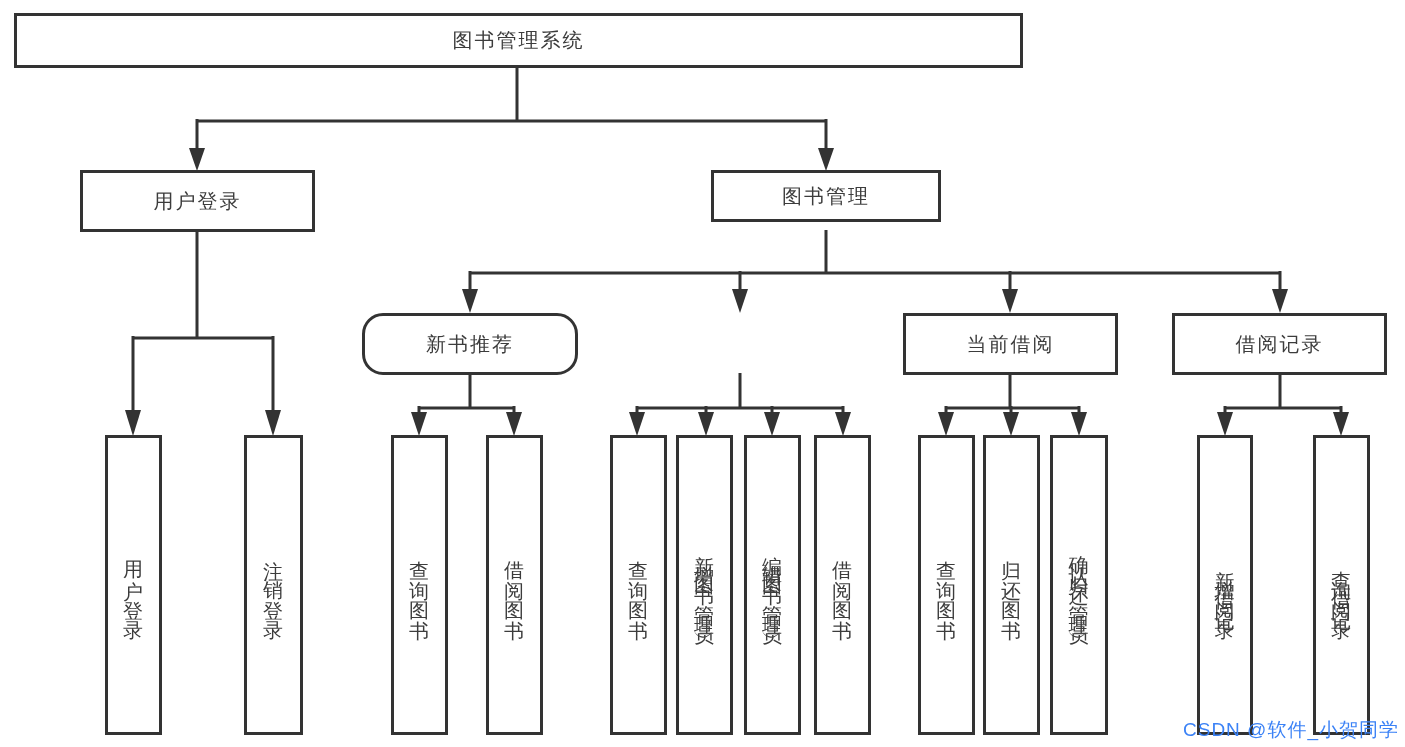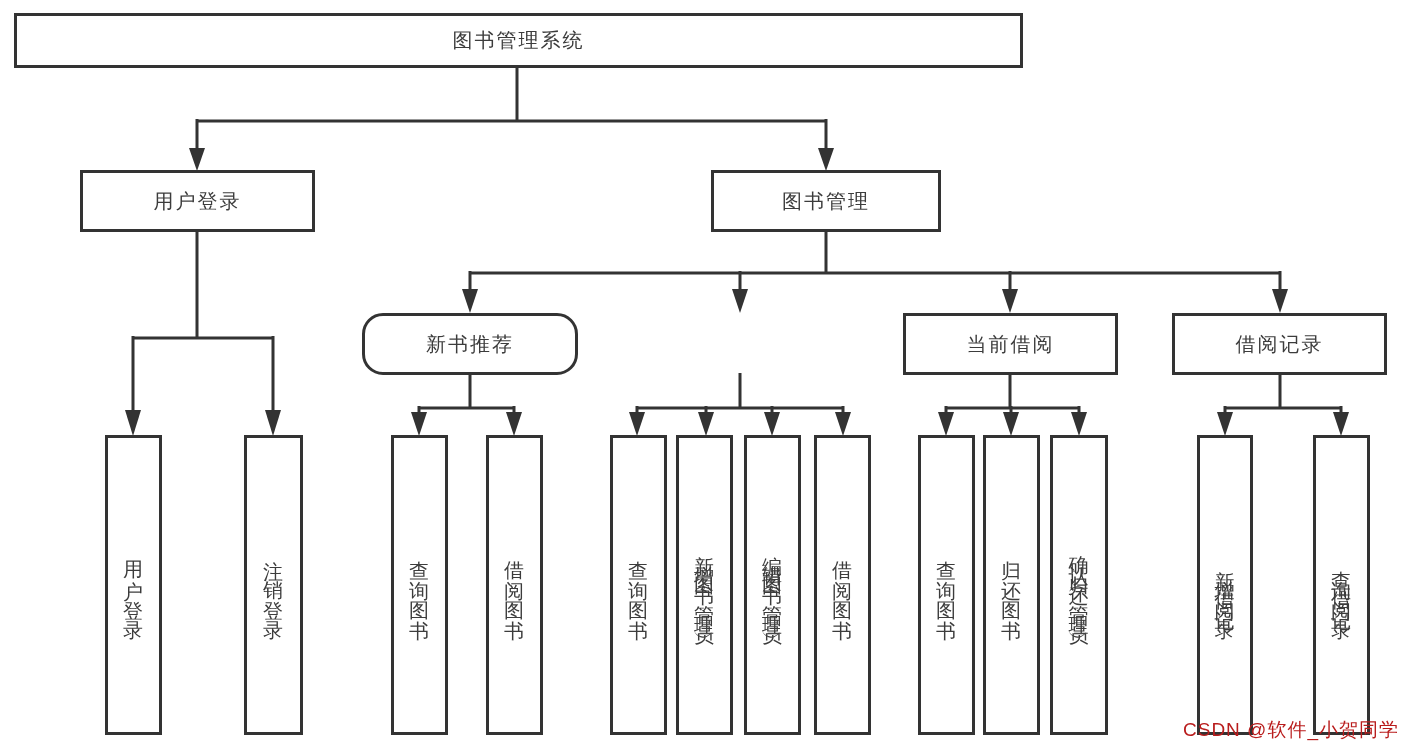--- a/index.html
+++ b/index.html
@@ -47,21 +47,21 @@
     line-height: 1;
   }
   .ls4 { letter-spacing: 20px; }
   .ls6 { letter-spacing: 10px; }
   .ls9 { letter-spacing: 10px; }
   .watermark {
     position: absolute;
     left: 1183px;
     top: 717px;
     font-size: 19px;
-    color: #b91c1c;
+    color: #3b82f6;
     white-space: nowrap;
     letter-spacing: 1px;
   }
 </style>
 </head>
 <body>
 
 <div class="canvas">
 
   <svg class="connectors" viewBox="0 0 1405 747" xmlns="http://www.w3.org/2000/svg">
@@ -100,21 +100,21 @@
     <polygon points="1333,412 1349,412 1341,436"></polygon>
   </svg>
 
   <div class="box hbox" style="left:14px; top:13px; width:1009px; height:55px;">
     <span>图书管理系统</span>
   </div>
 
   <div class="box hbox" style="left:80px; top:170px; width:235px; height:62px;">
     <span>用户登录</span>
   </div>
-  <div class="box hbox" style="left:711px; top:170px; width:230px; height:62px;">
+  <div class="box hbox" style="left:711px; top:170px; width:230px; height:52px;">
     <span>图书管理</span>
   </div>
 
   <div class="box hbox" style="left:362px; top:313px; width:216px; height:62px;border-radius:21px;">
     <span>新书推荐</span>
   </div>
   <div class="box hbox" style="left:903px; top:313px; width:215px; height:62px;">
     <span>当前借阅</span>
   </div>
   <div class="box hbox" style="left:1172px; top:313px; width:215px; height:62px;">

